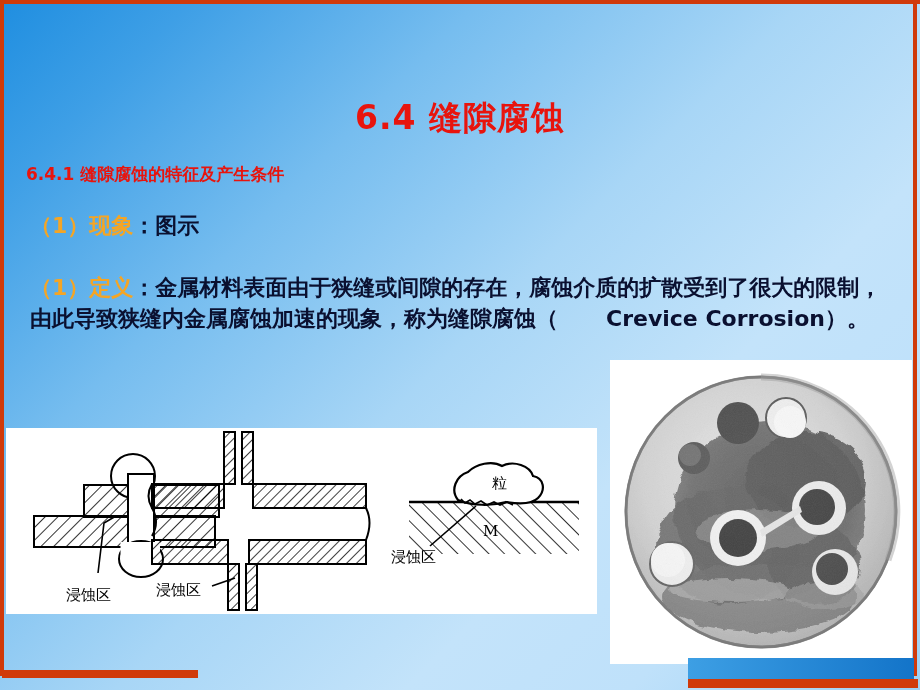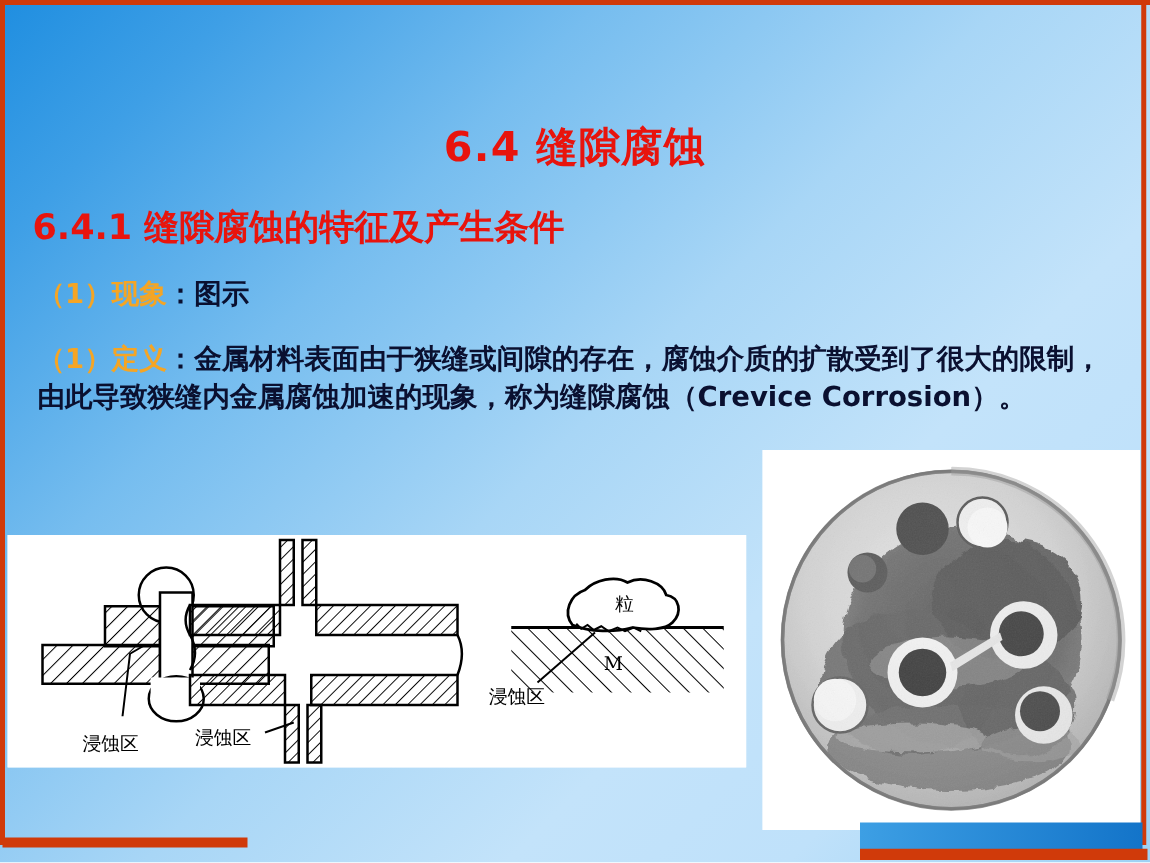--- a/index.html
+++ b/index.html
@@ -26,29 +26,29 @@
      background:linear-gradient(90deg,#3d9fe4,#1374c9);}
 
   
   #title{
     position:absolute;left:0;top:96px;width:920px;text-align:center;
     color:#e8140d;font-weight:bold;font-size:33px;letter-spacing:1px;
     font-family:"DejaVu Sans","Liberation Sans",sans-serif;
   }
   #subtitle{
     position:absolute;left:26px;top:163px;
-    color:#e8140d;font-weight:bold;font-size:28px;
+    color:#e8140d;font-weight:bold;font-size:17px;
   }
   .para{
     position:absolute;color:#0a1030;font-weight:bold;font-size:22px;line-height:31px;
   }
-  #p1{left:30px;top:220px;}
+  #p1{left:30px;top:210px;}
   #p2{left:30px;top:272px;width:866px;}
   .mark{color:#f5a524;}
-  .en{font-family:"DejaVu Sans","Liberation Sans",sans-serif;letter-spacing:0px;}
+  .en{font-family:"DejaVu Sans","Liberation Sans",sans-serif;letter-spacing:0px;margin-left:48px;}
 
   
   #diagram-panel{
     position:absolute;left:6px;top:428px;width:591px;height:186px;background:#ffffff;
   }
   #diagram-svg{display:block;width:591px;height:186px;}
 
   
   #photo-panel{
     position:absolute;left:610px;top:360px;width:302px;height:304px;background:#ffffff;

